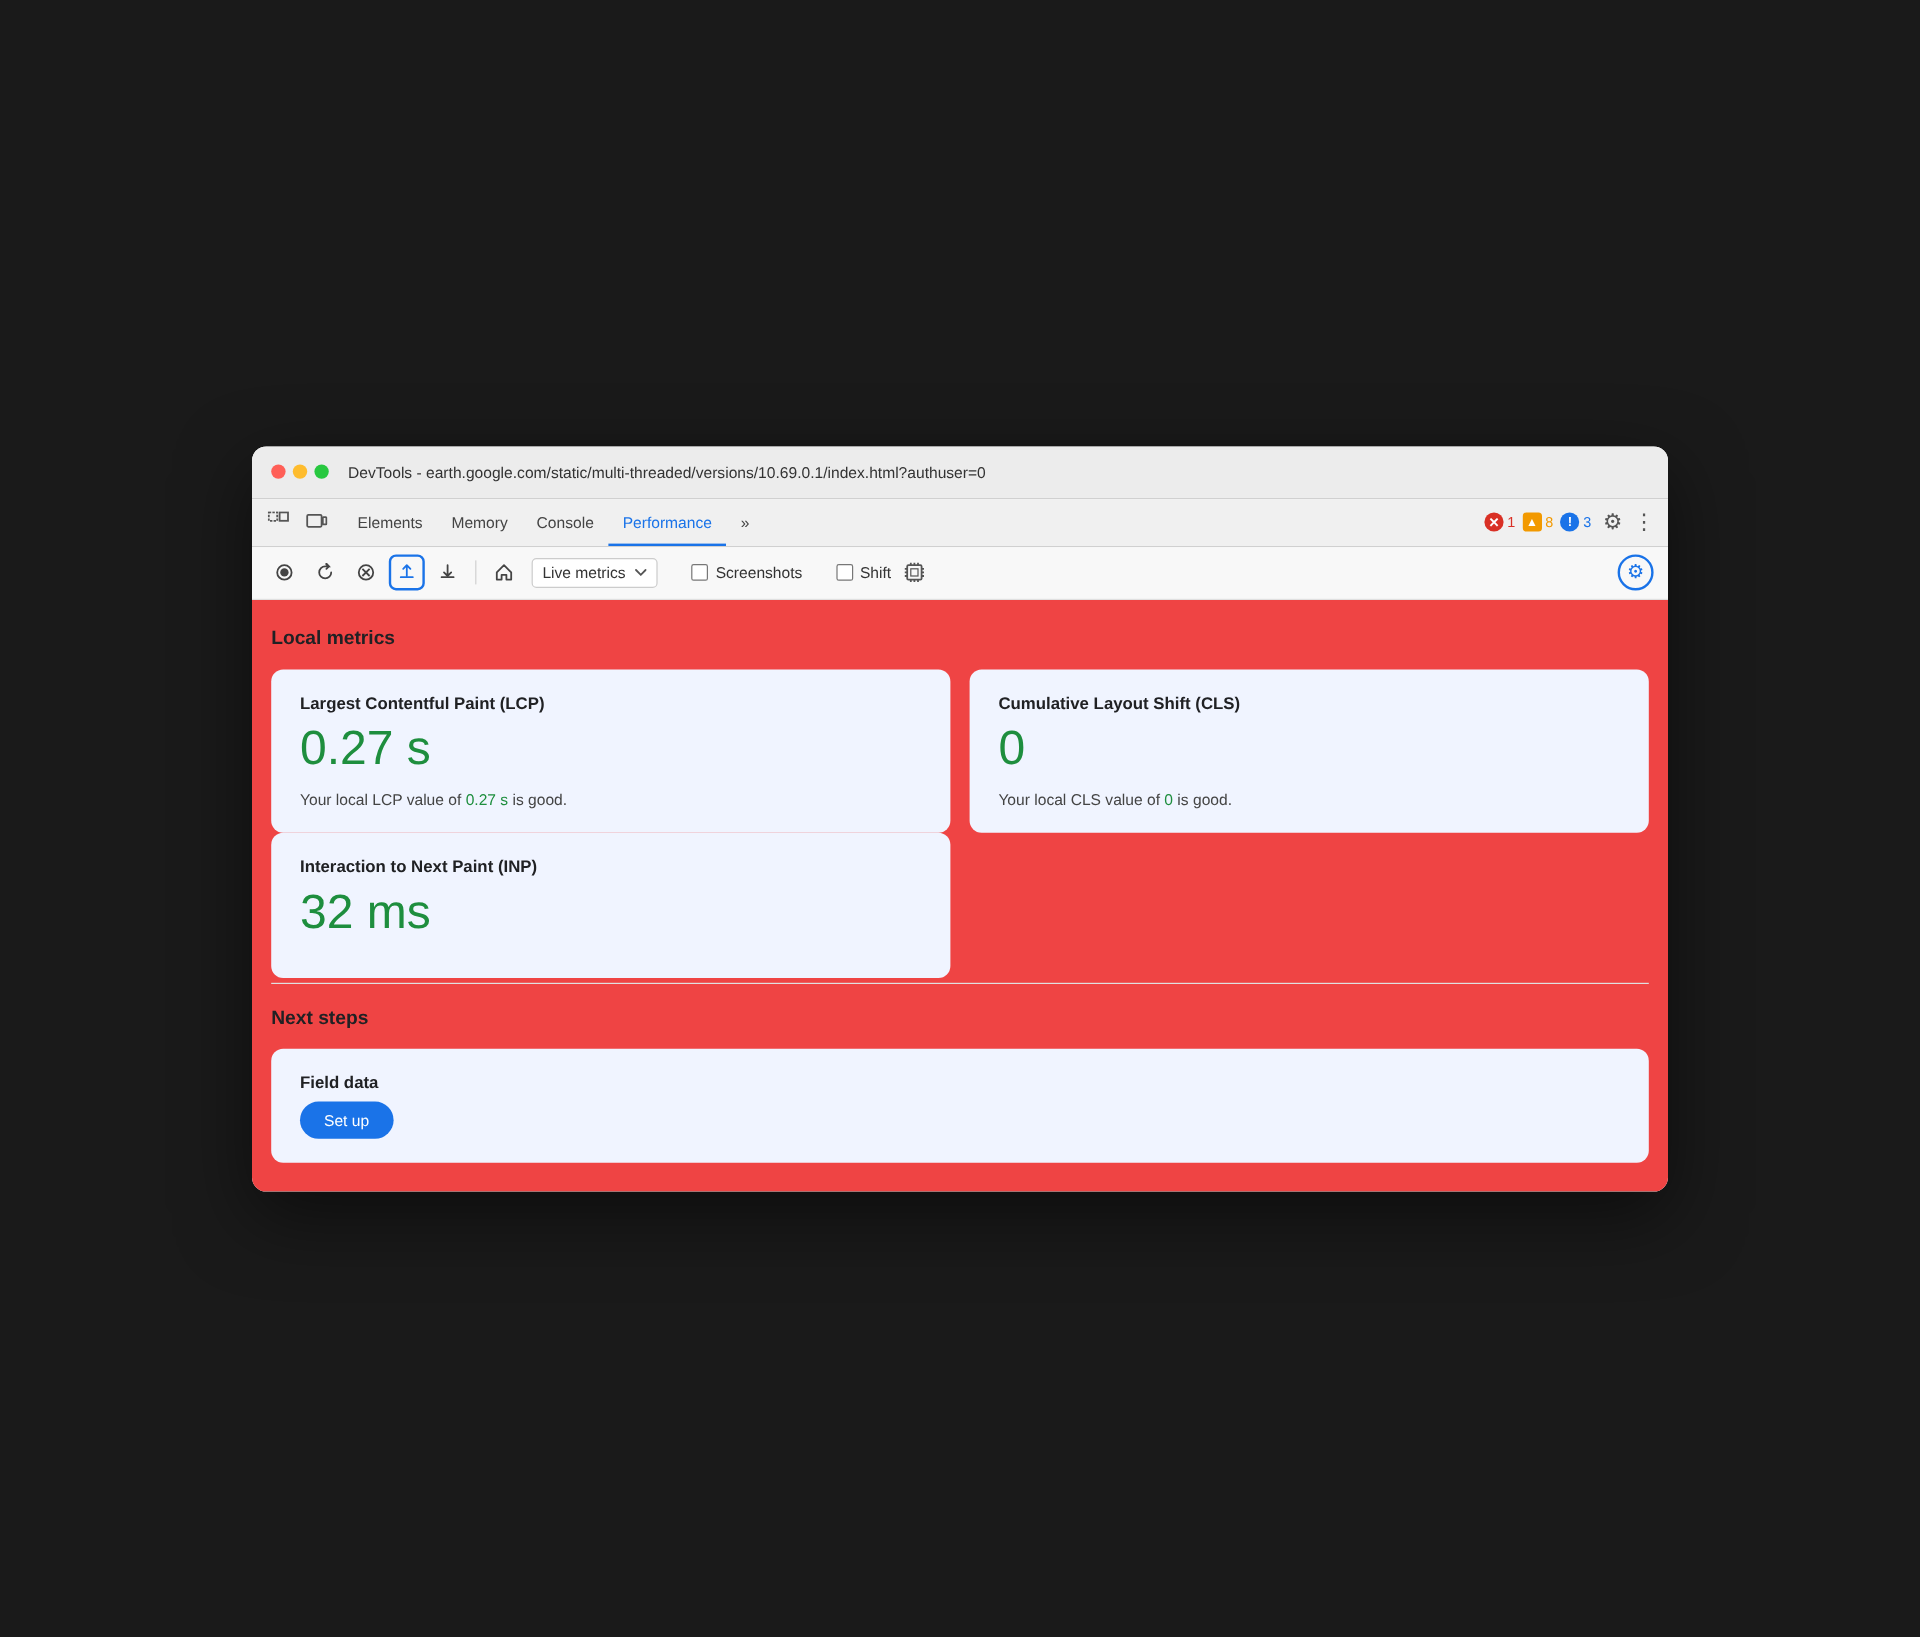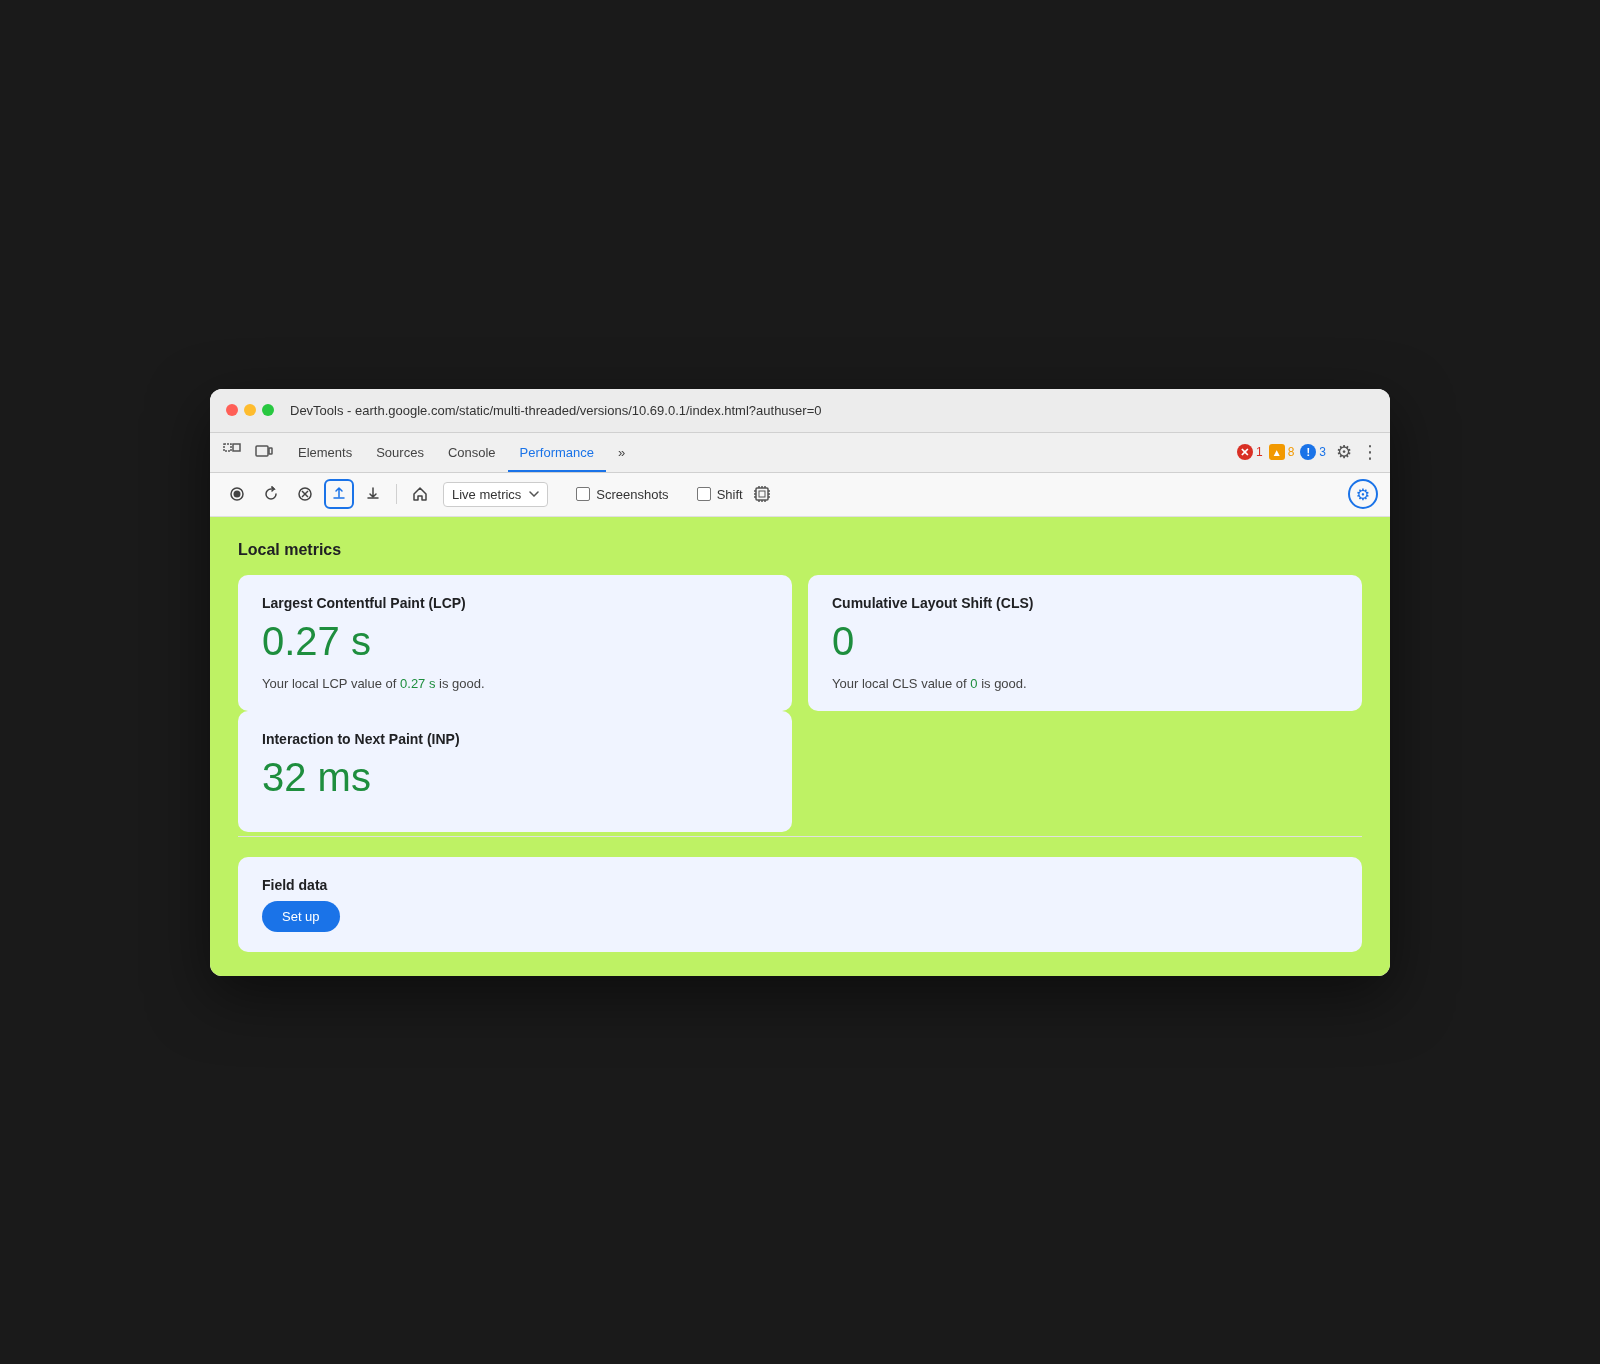--- a/index.html
+++ b/index.html
@@ -220,22 +220,22 @@
       border-radius: 50%;
       display: flex;
       align-items: center;
       justify-content: center;
       cursor: pointer;
       color: #1a73e8;
       font-size: 16px;
       margin-left: auto;
     }
     .content {
-      background: #bef264;
-      padding: 24px 28px;
+      background: #ef4444;
+      padding: 24px 16px;
       overflow-y: auto;
     }
     .section-title {
       font-size: 16px;
       font-weight: 600;
       color: #202124;
       margin-bottom: 16px;
     }
     .metrics-grid {
       display: grid;
@@ -337,21 +337,21 @@
         <svg width="18" height="18" viewBox="0 0 18 18" fill="none">
           <rect x="1" y="3" width="12" height="10" rx="1" stroke="#555" stroke-width="1.5"></rect>
           <rect x="14" y="5" width="3" height="6" rx="0.5" stroke="#555" stroke-width="1.5"></rect>
         </svg>
       </div>
     </div>
     <div class="tab-item">
       <span>Elements</span>
     </div>
     <div class="tab-item">
-      <span>Sources</span>
+      <span>Memory</span>
     </div>
     <div class="tab-item">
       <span>Console</span>
     </div>
     <div class="tab-item active">
       <span>Performance</span>
     </div>
     <div class="tab-item">
       <span>»</span>
     </div>
@@ -473,19 +473,20 @@
 
       <div style="max-width: calc(50% - 8px);">
         <div class="metric-card-full">
           <div class="metric-label">Interaction to Next Paint (INP)</div>
           <div class="metric-value">32 ms</div>
         </div>
       </div>
     </div>
 
     <div class="next-steps-section">
+      <div class="section-title">Next steps</div>
       <div class="next-steps-card">
         <div class="field-data-title">Field data</div>
         <button class="setup-btn">Set up</button>
       </div>
     </div>
   </div>
 </div>
 
 </body></html>

